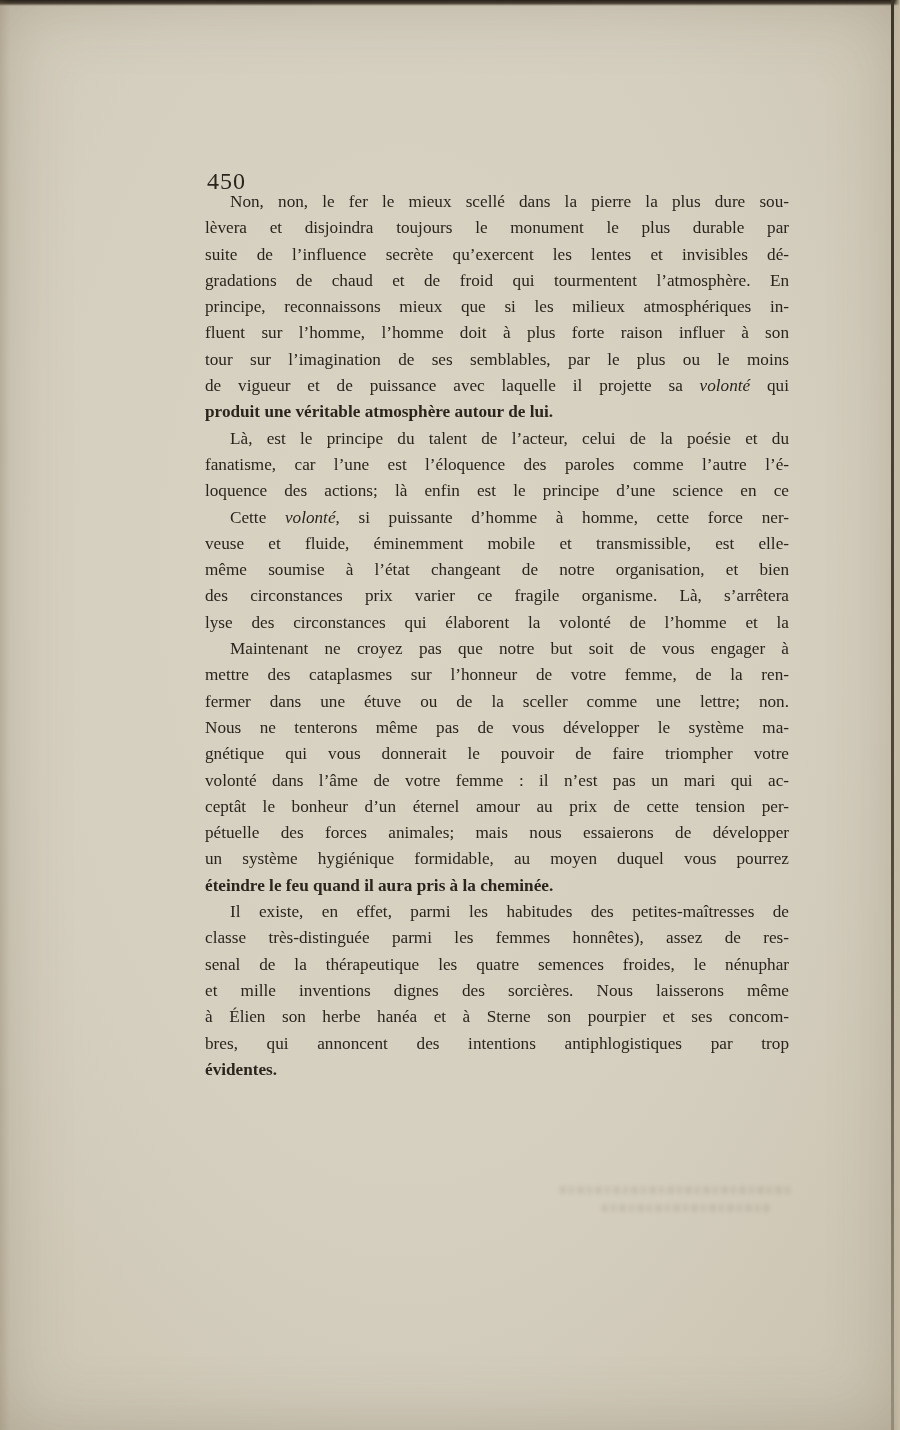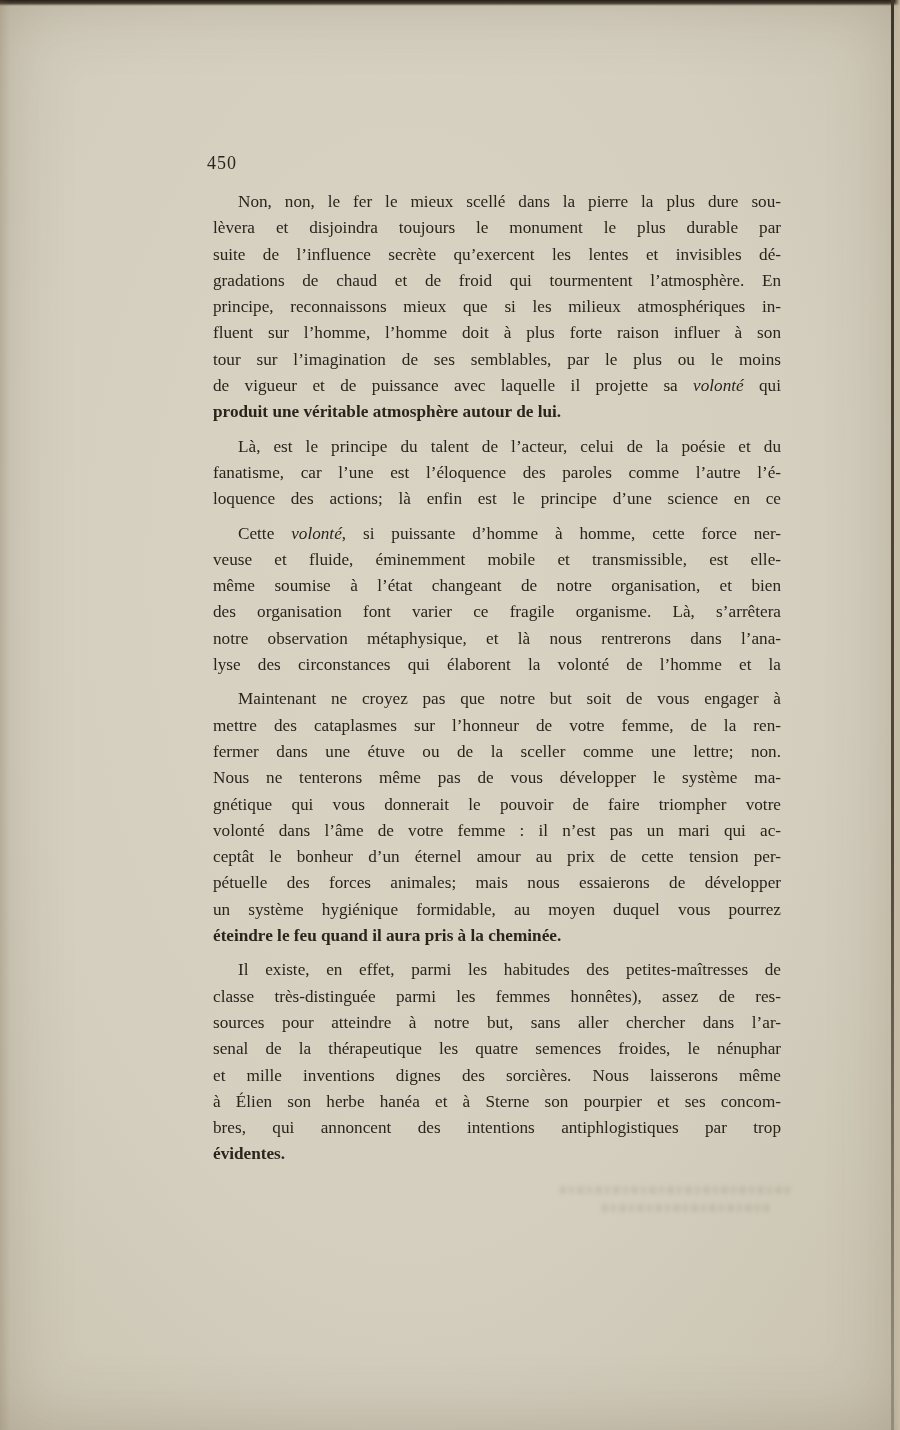--- a/index.html
+++ b/index.html
@@ -54,40 +54,40 @@
     top: 152px;
     width: 584px;
   }
   .header {
     position: relative;
     height: 26px;
   }
   .pagenum {
     position: absolute;
     left: 2px;
-    top: 1px;
-    font-size: 18px;
+    top: 16px;
+    font-size: 24px;
     letter-spacing: 1px;
   }
   .running-head {
     display: block;
     text-align: center;
     font-size: 13.5px;
     font-weight: bold;
     letter-spacing: 2.6px;
     padding-top: 3px;
     word-spacing: 4px;
   }
   .text-block {
     margin-top: 11px;
     font-size: 17.2px;
     line-height: 26.3px;
   }
   .para {
-    margin: 8px;
+    margin: 0;
     padding: 0;
   }
   .line {
     display: block;
     text-align: justify;
     text-align-last: justify;
   }
   .line.last {
     text-align-last: left;
     font-weight: bold;
@@ -145,40 +145,38 @@
         </p>
         <p class="para">
           <span class="line">Là, est le principe du talent de l’acteur, celui de la poésie et du</span>
           <span class="line">fanatisme, car l’une est l’éloquence des paroles comme l’autre l’é-</span>
           <span class="line">loquence des actions; là enfin est le principe d’une science en ce</span>
         </p>
         <p class="para">
           <span class="line">Cette <em>volonté</em>, si puissante d’homme à homme, cette force ner-</span>
           <span class="line">veuse et fluide, éminemment mobile et transmissible, est elle-</span>
           <span class="line">même soumise à l’état changeant de notre organisation, et bien</span>
-          <span class="line">des organisation font varier ce fragile organisme. Là, s’arrêtera</span>
-          <span class="line">notre observation métaphysique, et là nous rentrerons dans l’ana-</span>
+          <span class="line">des circonstances prix varier ce fragile organisme. Là, s’arrêtera</span>
           <span class="line">lyse des circonstances qui élaborent la volonté de l’homme et la</span>
         </p>
         <p class="para">
           <span class="line">Maintenant ne croyez pas que notre but soit de vous engager à</span>
           <span class="line">mettre des cataplasmes sur l’honneur de votre femme, de la ren-</span>
           <span class="line">fermer dans une étuve ou de la sceller comme une lettre; non.</span>
           <span class="line">Nous ne tenterons même pas de vous développer le système ma-</span>
           <span class="line">gnétique qui vous donnerait le pouvoir de faire triompher votre</span>
           <span class="line">volonté dans l’âme de votre femme : il n’est pas un mari qui ac-</span>
           <span class="line">ceptât le bonheur d’un éternel amour au prix de cette tension per-</span>
           <span class="line">pétuelle des forces animales; mais nous essaierons de développer</span>
           <span class="line">un système hygiénique formidable, au moyen duquel vous pourrez</span>
           <span class="line last">éteindre le feu quand il aura pris à la cheminée.</span>
         </p>
         <p class="para">
           <span class="line">Il existe, en effet, parmi les habitudes des petites-maîtresses de</span>
           <span class="line">classe très-distinguée parmi les femmes honnêtes), assez de res-</span>
-          <span class="line">sources pour atteindre à notre but, sans aller chercher dans l’ar-</span>
           <span class="line">senal de la thérapeutique les quatre semences froides, le nénuphar</span>
           <span class="line">et mille inventions dignes des sorcières. Nous laisserons même</span>
           <span class="line">à Élien son herbe hanéa et à Sterne son pourpier et ses concom-</span>
           <span class="line">bres, qui annoncent des intentions antiphlogistiques par trop</span>
           <span class="line last">évidentes.</span>
         </p>
       </div>
   </div>
 
   <div class="ink-bleed" style="left: 560px; top: 1186px; width: 232px;">

